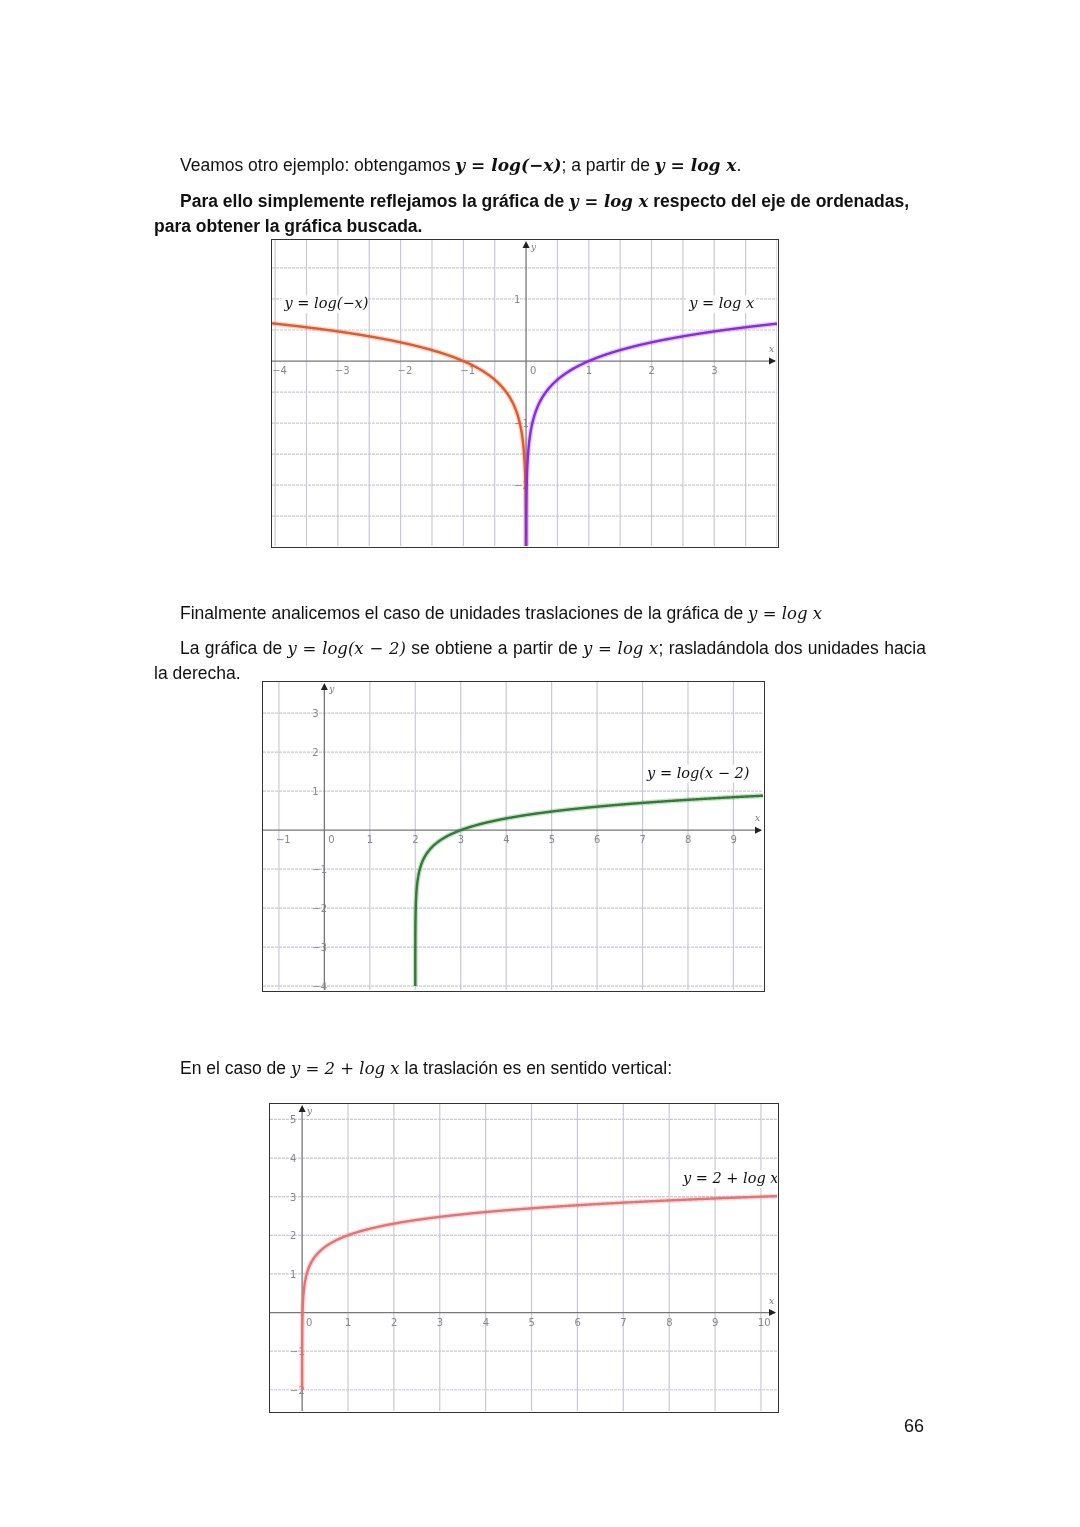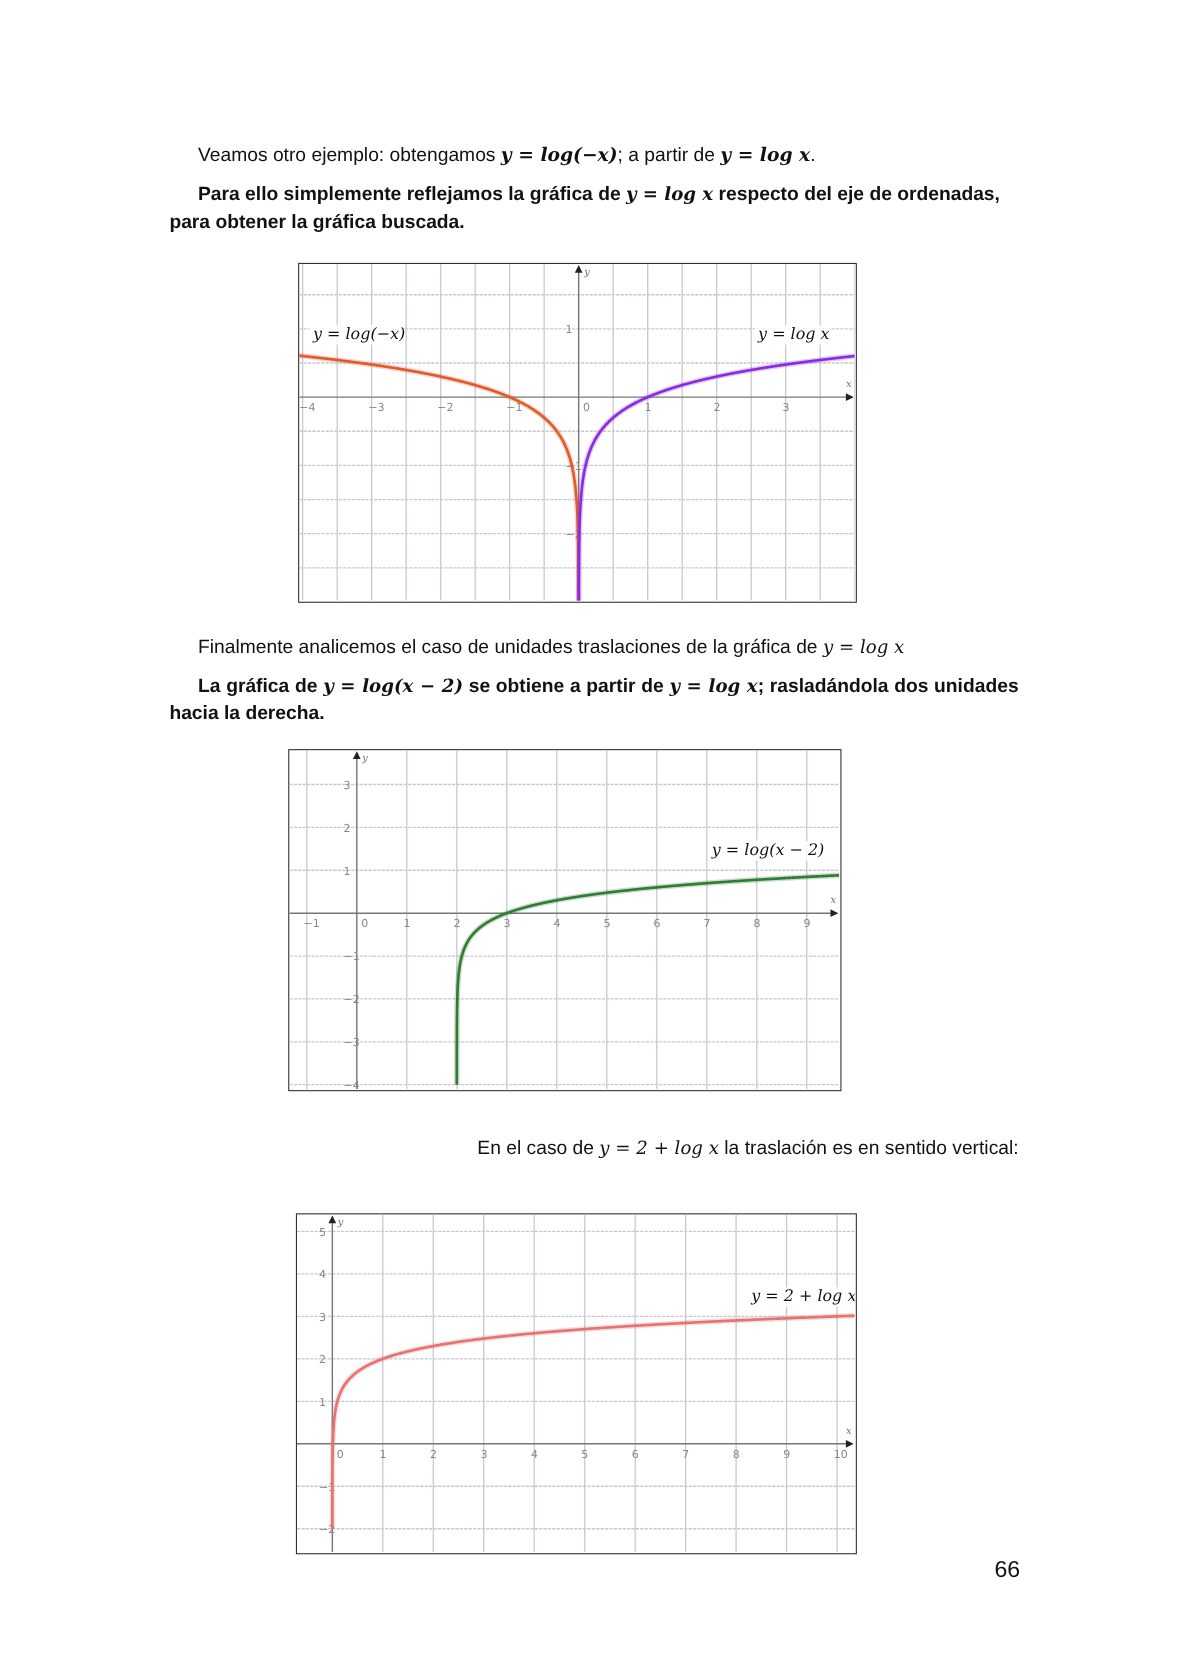--- a/index.html
+++ b/index.html
@@ -1,25 +1,25 @@
 <!DOCTYPE html>
 <html><head>
 <meta charset="utf-8">
 <style>
   html, body { margin: 0; padding: 0; background: #ffffff; }
   body { width: 1080px; height: 1527px; position: relative; overflow: hidden;
          font-family: "Liberation Sans", "DejaVu Sans", sans-serif; color: #111; }
   .para { position: absolute; left: 154px; width: 772px; font-size: 17.5px; line-height: 24px; }
-  .indent { text-indent: 26px; }
-  .justify { text-align: justify; text-align-last: left; font-weight: bold; }
+  .indent { text-indent: 26px; margin-top: 25px; }
+  .justify { text-align: justify; text-align-last: left; }
   .math { font-family: "DejaVu Serif", "Liberation Serif", serif; font-style: italic; font-size: 16.5px; }
   .math-bold { font-family: "DejaVu Serif", "Liberation Serif", serif; font-style: italic; font-weight: bold; font-size: 17px; }
   .chart-box { position: absolute; border: 1.5px solid #333; background: #fff; box-sizing: border-box; }
   .chart-box svg { position: absolute; left: 0; top: 0; }
-  .page-num { position: absolute; left: 904px; top: 1416px; font-size: 21px; }
+  .page-num { position: absolute; left: 904px; top: 1416px; font-size: 18px; }
 </style>
 </head>
 <body>
 
 <div class="para indent" style="top:128px;">
   <span>Veamos otro ejemplo: obtengamos </span><span class="math-bold">y = log(−x)</span><span>; a partir de </span><span class="math-bold">y = log x</span><span>.</span>
 </div>
 
 <div class="para indent" style="top:164px;font-weight:bold;">
   <span>Para ello simplemente reflejamos la gráfica de </span><span class="math">y = log x</span><span> respecto del eje de ordenadas, para obtener la gráfica buscada.</span>
@@ -142,21 +142,21 @@
         <text x="49.36363636363637" y="269.11392405063293">−3</text>
         <text x="49.36363636363637" y="308.1012658227848">−4</text>
       </g>
       <path d="M152.28,304.10L152.28,303.93L152.28,303.92L152.28,303.92L152.28,303.91L152.28,303.90L152.28,303.89L152.28,303.88L152.28,303.87L152.28,303.86L152.28,303.85L152.28,303.84L152.28,303.82L152.28,303.81L152.28,303.80L152.28,303.78L152.28,303.77L152.28,303.75L152.28,303.73L152.28,303.72L152.28,303.70L152.28,303.68L152.28,303.66L152.28,303.64L152.28,303.62L152.28,303.60L152.28,303.57L152.28,303.55L152.28,303.52L152.28,303.50L152.28,303.47L152.28,303.44L152.28,303.41L152.28,303.38L152.28,303.34L152.28,303.31L152.28,303.27L152.28,303.24L152.28,303.20L152.28,303.15L152.28,303.11L152.28,303.07L152.28,303.02L152.28,302.97L152.28,302.92L152.28,302.86L152.28,302.81L152.28,302.75L152.28,302.69L152.28,302.62L152.28,302.56L152.28,302.49L152.28,302.42L152.28,302.34L152.28,302.26L152.28,302.18L152.28,302.09L152.28,302.00L152.28,301.91L152.28,301.82L152.28,301.71L152.28,301.61L152.28,301.50L152.28,301.39L152.28,301.27L152.28,301.15L152.28,301.02L152.28,300.89L152.28,300.75L152.28,300.61L152.28,300.46L152.28,300.31L152.28,300.15L152.28,299.98L152.28,299.81L152.28,299.63L152.28,299.45L152.28,299.26L152.28,299.06L152.28,298.86L152.28,298.65L152.28,298.43L152.28,298.20L152.28,297.97L152.28,297.73L152.28,297.48L152.28,297.22L152.28,296.96L152.28,296.69L152.28,296.41L152.28,296.12L152.28,295.82L152.28,295.51L152.28,295.20L152.28,294.88L152.28,294.54L152.28,294.20L152.28,293.85L152.28,293.49L152.28,293.13L152.28,292.75L152.28,292.36L152.28,291.97L152.28,291.57L152.28,291.15L152.28,290.73L152.28,290.30L152.28,289.86L152.28,289.42L152.28,288.96L152.28,288.50L152.28,288.02L152.28,287.54L152.29,287.05L152.29,286.55L152.29,286.04L152.29,285.53L152.29,285.00L152.29,284.47L152.29,283.93L152.29,283.39L152.29,282.83L152.29,282.27L152.29,281.70L152.29,281.13L152.29,280.54L152.29,279.96L152.29,279.36L152.29,278.76L152.29,278.15L152.29,277.53L152.30,276.91L152.30,276.29L152.30,275.66L152.30,275.02L152.30,274.38L152.30,273.73L152.30,273.08L152.30,272.42L152.30,271.76L152.30,271.09L152.31,270.42L152.31,269.75L152.31,269.07L152.31,268.38L152.31,267.70L152.31,267.00L152.32,266.31L152.32,265.61L152.32,264.91L152.32,264.21L152.32,263.50L152.32,262.79L152.33,262.08L152.33,261.36L152.33,260.64L152.33,259.92L152.34,259.20L152.34,258.47L152.34,257.74L152.35,257.01L152.35,256.28L152.35,255.55L152.36,254.81L152.36,254.07L152.36,253.33L152.37,252.59L152.37,251.85L152.38,251.10L152.38,250.36L152.39,249.61L152.39,248.86L152.40,248.11L152.40,247.36L152.41,246.60L152.41,245.85L152.42,245.09L152.43,244.34L152.43,243.58L152.44,242.82L152.45,242.06L152.46,241.30L152.47,240.54L152.48,239.78L152.49,239.02L152.49,238.25L152.51,237.49L152.52,236.72L152.53,235.96L152.54,235.19L152.55,234.43L152.56,233.66L152.58,232.89L152.59,232.12L152.61,231.35L152.62,230.58L152.64,229.81L152.66,229.04L152.67,228.27L152.69,227.50L152.71,226.73L152.73,225.96L152.75,225.19L152.78,224.41L152.80,223.64L152.82,222.87L152.85,222.09L152.86,221.88L152.88,221.32L152.90,220.55L152.93,219.77L152.97,219.00L153.00,218.22L153.03,217.45L153.07,216.67L153.10,215.90L153.14,215.12L153.18,214.35L153.23,213.57L153.27,212.79L153.32,212.02L153.37,211.24L153.42,210.46L153.44,210.21L153.47,209.69L153.53,208.91L153.59,208.13L153.65,207.36L153.71,206.58L153.78,205.80L153.85,205.02L153.93,204.25L154.01,203.47L154.02,203.37L154.09,202.69L154.17,201.91L154.26,201.14L154.35,200.36L154.45,199.58L154.56,198.80L154.60,198.51L154.66,198.02L154.78,197.25L154.89,196.47L155.02,195.69L155.15,194.91L155.17,194.74L155.28,194.13L155.42,193.35L155.57,192.57L155.73,191.80L155.75,191.65L155.89,191.02L156.06,190.24L156.24,189.46L156.33,189.05L156.42,188.68L156.62,187.90L156.82,187.12L156.91,186.79L157.04,186.34L157.26,185.56L157.49,184.80L157.50,184.79L157.74,184.01L158.00,183.23L158.07,183.01L158.27,182.45L158.55,181.67L158.65,181.40L158.85,180.89L159.16,180.11L159.23,179.93L159.48,179.33L159.81,178.57L159.82,178.55L160.18,177.77L160.39,177.32L160.55,176.99L160.94,176.21L160.97,176.15L161.35,175.43L161.55,175.06L161.77,174.66L162.13,174.03L162.22,173.88L162.69,173.10L162.71,173.07L163.18,172.32L163.29,172.15L163.69,171.54L163.87,171.28L164.23,170.76L164.45,170.46L164.80,169.98L165.03,169.67L165.39,169.20L165.61,168.92L166.00,168.42L166.19,168.20L166.65,167.64L166.77,167.51L167.33,166.86L167.35,166.84L167.92,166.20L168.04,166.08L168.50,165.59L168.78,165.30L169.08,164.99L169.56,164.52L169.66,164.42L170.24,163.86L170.37,163.74L170.82,163.33L171.23,162.96L171.40,162.81L171.98,162.30L172.12,162.18L172.56,161.81L173.05,161.40L173.14,161.33L173.72,160.87L174.03,160.62L174.30,160.42L174.88,159.98L175.06,159.84L175.46,159.55L176.04,159.13L176.13,159.07L176.62,158.72L177.20,158.33L177.26,158.29L177.78,157.94L178.36,157.56L178.43,157.51L178.94,157.18L179.52,156.82L179.67,156.73L180.10,156.46L180.67,156.11L180.96,155.95L181.25,155.77L181.83,155.44L182.31,155.17L182.41,155.11L182.99,154.79L183.57,154.47L183.72,154.39L184.15,154.16L184.73,153.85L185.21,153.61L185.31,153.55L185.89,153.26L186.47,152.97L186.76,152.83L187.05,152.69L187.63,152.41L188.21,152.13L188.38,152.05L188.79,151.86L189.37,151.59L189.95,151.33L190.08,151.27L190.53,151.07L191.11,150.82L191.69,150.57L191.87,150.49L192.27,150.32L192.84,150.08L193.42,149.84L193.73,149.71L194.00,149.60L194.58,149.37L195.16,149.14L195.69,148.93L195.74,148.91L196.32,148.68L196.90,148.46L197.48,148.24L197.73,148.15L198.06,148.03L198.64,147.82L199.22,147.60L199.80,147.40L200.38,147.19L200.96,146.99L201.54,146.79L202.12,146.59L202.70,146.40L203.28,146.20L203.86,146.01L204.44,145.82L205.02,145.63L205.59,145.45L206.17,145.27L206.75,145.08L207.33,144.91L207.91,144.73L208.49,144.55L209.07,144.38L209.65,144.21L210.23,144.04L210.81,143.87L211.39,143.70L211.97,143.54L212.55,143.37L213.13,143.21L213.71,143.05L214.29,142.89L214.87,142.73L215.45,142.58L216.03,142.42L216.61,142.27L217.19,142.12L217.77,141.97L218.34,141.82L218.92,141.67L219.50,141.52L220.08,141.38L220.66,141.23L221.24,141.09L221.82,140.95L222.40,140.81L222.98,140.67L223.56,140.53L224.14,140.40L224.72,140.26L225.30,140.12L225.88,139.99L226.46,139.86L227.04,139.73L227.62,139.60L228.20,139.47L228.78,139.34L229.36,139.21L229.94,139.08L230.51,138.96L231.09,138.83L231.67,138.71L232.25,138.58L232.83,138.46L233.41,138.34L233.99,138.22L234.57,138.10L235.15,137.98L235.73,137.86L236.31,137.75L236.89,137.63L237.47,137.51L238.05,137.40L238.63,137.29L239.21,137.17L239.79,137.06L240.37,136.95L240.95,136.84L241.53,136.73L242.11,136.62L242.69,136.51L243.26,136.40L243.84,136.29L244.42,136.19L245.00,136.08L245.58,135.97L246.16,135.87L246.74,135.77L247.32,135.66L247.90,135.56L248.48,135.46L249.06,135.35L249.64,135.25L250.22,135.15L250.80,135.05L251.38,134.95L251.96,134.86L252.54,134.76L253.12,134.66L253.70,134.56L254.28,134.47L254.86,134.37L255.44,134.27L256.01,134.18L256.59,134.09L257.17,133.99L257.75,133.90L258.33,133.81L258.91,133.71L259.49,133.62L260.07,133.53L260.65,133.44L261.23,133.35L261.81,133.26L262.39,133.17L262.97,133.08L263.55,132.99L264.13,132.90L264.71,132.82L265.29,132.73L265.87,132.64L266.45,132.56L267.03,132.47L267.61,132.39L268.18,132.30L268.76,132.22L269.34,132.13L269.92,132.05L270.50,131.97L271.08,131.88L271.66,131.80L272.24,131.72L272.82,131.64L273.40,131.56L273.98,131.48L274.56,131.40L275.14,131.31L275.72,131.24L276.30,131.16L276.88,131.08L277.46,131.00L278.04,130.92L278.62,130.84L279.20,130.76L279.78,130.69L280.36,130.61L280.93,130.53L281.51,130.46L282.09,130.38L282.67,130.31L283.25,130.23L283.83,130.16L284.41,130.08L284.99,130.01L285.57,129.94L286.15,129.86L286.73,129.79L287.31,129.72L287.89,129.64L288.47,129.57L289.05,129.50L289.63,129.43L290.21,129.36L290.79,129.29L291.37,129.21L291.95,129.14L292.53,129.07L293.10,129.00L293.68,128.93L294.26,128.87L294.84,128.80L295.42,128.73L296.00,128.66L296.58,128.59L297.16,128.52L297.74,128.46L298.32,128.39L298.90,128.32L299.48,128.25L300.06,128.19L300.64,128.12L301.22,128.06L301.80,127.99L302.38,127.92L302.96,127.86L303.54,127.79L304.12,127.73L304.70,127.67L305.28,127.60L305.85,127.54L306.43,127.47L307.01,127.41L307.59,127.35L308.17,127.28L308.75,127.22L309.33,127.16L309.91,127.10L310.49,127.03L311.07,126.97L311.65,126.91L312.23,126.85L312.81,126.79L313.39,126.73L313.97,126.67L314.55,126.60L315.13,126.54L315.71,126.48L316.29,126.42L316.87,126.36L317.45,126.30L318.03,126.25L318.60,126.19L319.18,126.13L319.76,126.07L320.34,126.01L320.92,125.95L321.50,125.89L322.08,125.84L322.66,125.78L323.24,125.72L323.82,125.66L324.40,125.61L324.98,125.55L325.56,125.49L326.14,125.44L326.72,125.38L327.30,125.32L327.88,125.27L328.46,125.21L329.04,125.16L329.62,125.10L330.20,125.05L330.77,124.99L331.35,124.94L331.93,124.88L332.51,124.83L333.09,124.77L333.67,124.72L334.25,124.66L334.83,124.61L335.41,124.56L335.99,124.50L336.57,124.45L337.15,124.40L337.73,124.34L338.31,124.29L338.89,124.24L339.47,124.19L340.05,124.13L340.63,124.08L341.21,124.03L341.79,123.98L342.37,123.93L342.95,123.87L343.52,123.82L344.10,123.77L344.68,123.72L345.26,123.67L345.84,123.62L346.42,123.57L347.00,123.52L347.58,123.47L348.16,123.42L348.74,123.37L349.32,123.32L349.90,123.27L350.48,123.22L351.06,123.17L351.64,123.12L352.22,123.07L352.80,123.02L353.38,122.97L353.96,122.92L354.54,122.87L355.12,122.83L355.70,122.78L356.27,122.73L356.85,122.68L357.43,122.63L358.01,122.59L358.59,122.54L359.17,122.49L359.75,122.44L360.33,122.40L360.91,122.35L361.49,122.30L362.07,122.26L362.65,122.21L363.23,122.16L363.81,122.12L364.39,122.07L364.97,122.02L365.55,121.98L366.13,121.93L366.71,121.89L367.29,121.84L367.87,121.79L368.44,121.75L369.02,121.70L369.60,121.66L370.18,121.61L370.76,121.57L371.34,121.52L371.92,121.48L372.50,121.43L373.08,121.39L373.66,121.35L374.24,121.30L374.82,121.26L375.40,121.21L375.98,121.17L376.56,121.12L377.14,121.08L377.72,121.04L378.30,120.99L378.88,120.95L379.46,120.91L380.04,120.86L380.62,120.82L381.19,120.78L381.77,120.74L382.35,120.69L382.93,120.65L383.51,120.61L384.09,120.57L384.67,120.52L385.25,120.48L385.83,120.44L386.41,120.40L386.99,120.36L387.57,120.31L388.15,120.27L388.73,120.23L389.31,120.19L389.89,120.15L390.47,120.11L391.05,120.07L391.63,120.02L392.21,119.98L392.79,119.94L393.37,119.90L393.94,119.86L394.52,119.82L395.10,119.78L395.68,119.74L396.26,119.70L396.84,119.66L397.42,119.62L398.00,119.58L398.58,119.54L399.16,119.50L399.74,119.46L400.32,119.42L400.90,119.38L401.48,119.34L402.06,119.30L402.64,119.26L403.22,119.22L403.80,119.18L404.38,119.15L404.96,119.11L405.54,119.07L406.11,119.03L406.69,118.99L407.27,118.95L407.85,118.91L408.43,118.87L409.01,118.84L409.59,118.80L410.17,118.76L410.75,118.72L411.33,118.68L411.91,118.65L412.49,118.61L413.07,118.57L413.65,118.53L414.23,118.50L414.81,118.46L415.39,118.42L415.97,118.38L416.55,118.35L417.13,118.31L417.71,118.27L418.29,118.24L418.86,118.20L419.44,118.16L420.02,118.13L420.60,118.09L421.18,118.05L421.76,118.02L422.34,117.98L422.92,117.94L423.50,117.91L424.08,117.87L424.66,117.83L425.24,117.80L425.82,117.76L426.40,117.73L426.98,117.69L427.56,117.66L428.14,117.62L428.72,117.58L429.30,117.55L429.88,117.51L430.46,117.48L431.03,117.44L431.61,117.41L432.19,117.37L432.77,117.34L433.35,117.30L433.93,117.27L434.51,117.23L435.09,117.20L435.67,117.16L436.25,117.13L436.83,117.09L437.41,117.06L437.99,117.03L438.57,116.99L439.15,116.96L439.73,116.92L440.31,116.89L440.89,116.86L441.47,116.82L442.05,116.79L442.63,116.75L443.21,116.72L443.78,116.69L444.36,116.65L444.94,116.62L445.52,116.59L446.10,116.55L446.68,116.52L447.26,116.49L447.84,116.45L448.42,116.42L449.00,116.39L449.58,116.35L450.16,116.32L450.74,116.29L451.32,116.25L451.90,116.22L452.48,116.19L453.06,116.16L453.64,116.12L454.22,116.09L454.80,116.06L455.38,116.03L455.96,115.99L456.53,115.96L457.11,115.93L457.69,115.90L458.27,115.86L458.85,115.83L459.43,115.80L460.01,115.77L460.59,115.74L461.17,115.71L461.75,115.67L462.33,115.64L462.91,115.61L463.49,115.58L464.07,115.55L464.65,115.52L465.23,115.48L465.81,115.45L466.39,115.42L466.97,115.39L467.55,115.36L468.13,115.33L468.70,115.30L469.28,115.27L469.86,115.24L470.44,115.20L471.02,115.17L471.60,115.14L472.18,115.11L472.76,115.08L473.34,115.05L473.92,115.02L474.50,114.99L475.08,114.96L475.66,114.93L476.24,114.90L476.82,114.87L477.40,114.84L477.98,114.81L478.56,114.78L479.14,114.75L479.72,114.72L480.30,114.69L480.88,114.66L481.45,114.63L482.03,114.60L482.61,114.57L483.19,114.54L483.77,114.51L484.35,114.48L484.93,114.45L485.51,114.42L486.09,114.39L486.67,114.36L487.25,114.33L487.83,114.30L488.41,114.27L488.99,114.25L489.57,114.22L490.15,114.19L490.73,114.16L491.31,114.13L491.89,114.10L492.47,114.07L493.05,114.04L493.63,114.01L494.20,113.98L494.78,113.96L495.36,113.93L495.94,113.90L496.52,113.87L497.10,113.84L497.68,113.81L498.26,113.79L498.84,113.76L499.42,113.73L500.00,113.70" fill="none" stroke="#2e7d32" stroke-opacity="0.25" stroke-width="5" stroke-linejoin="round"></path>
       <path d="M152.28,304.10L152.28,303.93L152.28,303.92L152.28,303.92L152.28,303.91L152.28,303.90L152.28,303.89L152.28,303.88L152.28,303.87L152.28,303.86L152.28,303.85L152.28,303.84L152.28,303.82L152.28,303.81L152.28,303.80L152.28,303.78L152.28,303.77L152.28,303.75L152.28,303.73L152.28,303.72L152.28,303.70L152.28,303.68L152.28,303.66L152.28,303.64L152.28,303.62L152.28,303.60L152.28,303.57L152.28,303.55L152.28,303.52L152.28,303.50L152.28,303.47L152.28,303.44L152.28,303.41L152.28,303.38L152.28,303.34L152.28,303.31L152.28,303.27L152.28,303.24L152.28,303.20L152.28,303.15L152.28,303.11L152.28,303.07L152.28,303.02L152.28,302.97L152.28,302.92L152.28,302.86L152.28,302.81L152.28,302.75L152.28,302.69L152.28,302.62L152.28,302.56L152.28,302.49L152.28,302.42L152.28,302.34L152.28,302.26L152.28,302.18L152.28,302.09L152.28,302.00L152.28,301.91L152.28,301.82L152.28,301.71L152.28,301.61L152.28,301.50L152.28,301.39L152.28,301.27L152.28,301.15L152.28,301.02L152.28,300.89L152.28,300.75L152.28,300.61L152.28,300.46L152.28,300.31L152.28,300.15L152.28,299.98L152.28,299.81L152.28,299.63L152.28,299.45L152.28,299.26L152.28,299.06L152.28,298.86L152.28,298.65L152.28,298.43L152.28,298.20L152.28,297.97L152.28,297.73L152.28,297.48L152.28,297.22L152.28,296.96L152.28,296.69L152.28,296.41L152.28,296.12L152.28,295.82L152.28,295.51L152.28,295.20L152.28,294.88L152.28,294.54L152.28,294.20L152.28,293.85L152.28,293.49L152.28,293.13L152.28,292.75L152.28,292.36L152.28,291.97L152.28,291.57L152.28,291.15L152.28,290.73L152.28,290.30L152.28,289.86L152.28,289.42L152.28,288.96L152.28,288.50L152.28,288.02L152.28,287.54L152.29,287.05L152.29,286.55L152.29,286.04L152.29,285.53L152.29,285.00L152.29,284.47L152.29,283.93L152.29,283.39L152.29,282.83L152.29,282.27L152.29,281.70L152.29,281.13L152.29,280.54L152.29,279.96L152.29,279.36L152.29,278.76L152.29,278.15L152.29,277.53L152.30,276.91L152.30,276.29L152.30,275.66L152.30,275.02L152.30,274.38L152.30,273.73L152.30,273.08L152.30,272.42L152.30,271.76L152.30,271.09L152.31,270.42L152.31,269.75L152.31,269.07L152.31,268.38L152.31,267.70L152.31,267.00L152.32,266.31L152.32,265.61L152.32,264.91L152.32,264.21L152.32,263.50L152.32,262.79L152.33,262.08L152.33,261.36L152.33,260.64L152.33,259.92L152.34,259.20L152.34,258.47L152.34,257.74L152.35,257.01L152.35,256.28L152.35,255.55L152.36,254.81L152.36,254.07L152.36,253.33L152.37,252.59L152.37,251.85L152.38,251.10L152.38,250.36L152.39,249.61L152.39,248.86L152.40,248.11L152.40,247.36L152.41,246.60L152.41,245.85L152.42,245.09L152.43,244.34L152.43,243.58L152.44,242.82L152.45,242.06L152.46,241.30L152.47,240.54L152.48,239.78L152.49,239.02L152.49,238.25L152.51,237.49L152.52,236.72L152.53,235.96L152.54,235.19L152.55,234.43L152.56,233.66L152.58,232.89L152.59,232.12L152.61,231.35L152.62,230.58L152.64,229.81L152.66,229.04L152.67,228.27L152.69,227.50L152.71,226.73L152.73,225.96L152.75,225.19L152.78,224.41L152.80,223.64L152.82,222.87L152.85,222.09L152.86,221.88L152.88,221.32L152.90,220.55L152.93,219.77L152.97,219.00L153.00,218.22L153.03,217.45L153.07,216.67L153.10,215.90L153.14,215.12L153.18,214.35L153.23,213.57L153.27,212.79L153.32,212.02L153.37,211.24L153.42,210.46L153.44,210.21L153.47,209.69L153.53,208.91L153.59,208.13L153.65,207.36L153.71,206.58L153.78,205.80L153.85,205.02L153.93,204.25L154.01,203.47L154.02,203.37L154.09,202.69L154.17,201.91L154.26,201.14L154.35,200.36L154.45,199.58L154.56,198.80L154.60,198.51L154.66,198.02L154.78,197.25L154.89,196.47L155.02,195.69L155.15,194.91L155.17,194.74L155.28,194.13L155.42,193.35L155.57,192.57L155.73,191.80L155.75,191.65L155.89,191.02L156.06,190.24L156.24,189.46L156.33,189.05L156.42,188.68L156.62,187.90L156.82,187.12L156.91,186.79L157.04,186.34L157.26,185.56L157.49,184.80L157.50,184.79L157.74,184.01L158.00,183.23L158.07,183.01L158.27,182.45L158.55,181.67L158.65,181.40L158.85,180.89L159.16,180.11L159.23,179.93L159.48,179.33L159.81,178.57L159.82,178.55L160.18,177.77L160.39,177.32L160.55,176.99L160.94,176.21L160.97,176.15L161.35,175.43L161.55,175.06L161.77,174.66L162.13,174.03L162.22,173.88L162.69,173.10L162.71,173.07L163.18,172.32L163.29,172.15L163.69,171.54L163.87,171.28L164.23,170.76L164.45,170.46L164.80,169.98L165.03,169.67L165.39,169.20L165.61,168.92L166.00,168.42L166.19,168.20L166.65,167.64L166.77,167.51L167.33,166.86L167.35,166.84L167.92,166.20L168.04,166.08L168.50,165.59L168.78,165.30L169.08,164.99L169.56,164.52L169.66,164.42L170.24,163.86L170.37,163.74L170.82,163.33L171.23,162.96L171.40,162.81L171.98,162.30L172.12,162.18L172.56,161.81L173.05,161.40L173.14,161.33L173.72,160.87L174.03,160.62L174.30,160.42L174.88,159.98L175.06,159.84L175.46,159.55L176.04,159.13L176.13,159.07L176.62,158.72L177.20,158.33L177.26,158.29L177.78,157.94L178.36,157.56L178.43,157.51L178.94,157.18L179.52,156.82L179.67,156.73L180.10,156.46L180.67,156.11L180.96,155.95L181.25,155.77L181.83,155.44L182.31,155.17L182.41,155.11L182.99,154.79L183.57,154.47L183.72,154.39L184.15,154.16L184.73,153.85L185.21,153.61L185.31,153.55L185.89,153.26L186.47,152.97L186.76,152.83L187.05,152.69L187.63,152.41L188.21,152.13L188.38,152.05L188.79,151.86L189.37,151.59L189.95,151.33L190.08,151.27L190.53,151.07L191.11,150.82L191.69,150.57L191.87,150.49L192.27,150.32L192.84,150.08L193.42,149.84L193.73,149.71L194.00,149.60L194.58,149.37L195.16,149.14L195.69,148.93L195.74,148.91L196.32,148.68L196.90,148.46L197.48,148.24L197.73,148.15L198.06,148.03L198.64,147.82L199.22,147.60L199.80,147.40L200.38,147.19L200.96,146.99L201.54,146.79L202.12,146.59L202.70,146.40L203.28,146.20L203.86,146.01L204.44,145.82L205.02,145.63L205.59,145.45L206.17,145.27L206.75,145.08L207.33,144.91L207.91,144.73L208.49,144.55L209.07,144.38L209.65,144.21L210.23,144.04L210.81,143.87L211.39,143.70L211.97,143.54L212.55,143.37L213.13,143.21L213.71,143.05L214.29,142.89L214.87,142.73L215.45,142.58L216.03,142.42L216.61,142.27L217.19,142.12L217.77,141.97L218.34,141.82L218.92,141.67L219.50,141.52L220.08,141.38L220.66,141.23L221.24,141.09L221.82,140.95L222.40,140.81L222.98,140.67L223.56,140.53L224.14,140.40L224.72,140.26L225.30,140.12L225.88,139.99L226.46,139.86L227.04,139.73L227.62,139.60L228.20,139.47L228.78,139.34L229.36,139.21L229.94,139.08L230.51,138.96L231.09,138.83L231.67,138.71L232.25,138.58L232.83,138.46L233.41,138.34L233.99,138.22L234.57,138.10L235.15,137.98L235.73,137.86L236.31,137.75L236.89,137.63L237.47,137.51L238.05,137.40L238.63,137.29L239.21,137.17L239.79,137.06L240.37,136.95L240.95,136.84L241.53,136.73L242.11,136.62L242.69,136.51L243.26,136.40L243.84,136.29L244.42,136.19L245.00,136.08L245.58,135.97L246.16,135.87L246.74,135.77L247.32,135.66L247.90,135.56L248.48,135.46L249.06,135.35L249.64,135.25L250.22,135.15L250.80,135.05L251.38,134.95L251.96,134.86L252.54,134.76L253.12,134.66L253.70,134.56L254.28,134.47L254.86,134.37L255.44,134.27L256.01,134.18L256.59,134.09L257.17,133.99L257.75,133.90L258.33,133.81L258.91,133.71L259.49,133.62L260.07,133.53L260.65,133.44L261.23,133.35L261.81,133.26L262.39,133.17L262.97,133.08L263.55,132.99L264.13,132.90L264.71,132.82L265.29,132.73L265.87,132.64L266.45,132.56L267.03,132.47L267.61,132.39L268.18,132.30L268.76,132.22L269.34,132.13L269.92,132.05L270.50,131.97L271.08,131.88L271.66,131.80L272.24,131.72L272.82,131.64L273.40,131.56L273.98,131.48L274.56,131.40L275.14,131.31L275.72,131.24L276.30,131.16L276.88,131.08L277.46,131.00L278.04,130.92L278.62,130.84L279.20,130.76L279.78,130.69L280.36,130.61L280.93,130.53L281.51,130.46L282.09,130.38L282.67,130.31L283.25,130.23L283.83,130.16L284.41,130.08L284.99,130.01L285.57,129.94L286.15,129.86L286.73,129.79L287.31,129.72L287.89,129.64L288.47,129.57L289.05,129.50L289.63,129.43L290.21,129.36L290.79,129.29L291.37,129.21L291.95,129.14L292.53,129.07L293.10,129.00L293.68,128.93L294.26,128.87L294.84,128.80L295.42,128.73L296.00,128.66L296.58,128.59L297.16,128.52L297.74,128.46L298.32,128.39L298.90,128.32L299.48,128.25L300.06,128.19L300.64,128.12L301.22,128.06L301.80,127.99L302.38,127.92L302.96,127.86L303.54,127.79L304.12,127.73L304.70,127.67L305.28,127.60L305.85,127.54L306.43,127.47L307.01,127.41L307.59,127.35L308.17,127.28L308.75,127.22L309.33,127.16L309.91,127.10L310.49,127.03L311.07,126.97L311.65,126.91L312.23,126.85L312.81,126.79L313.39,126.73L313.97,126.67L314.55,126.60L315.13,126.54L315.71,126.48L316.29,126.42L316.87,126.36L317.45,126.30L318.03,126.25L318.60,126.19L319.18,126.13L319.76,126.07L320.34,126.01L320.92,125.95L321.50,125.89L322.08,125.84L322.66,125.78L323.24,125.72L323.82,125.66L324.40,125.61L324.98,125.55L325.56,125.49L326.14,125.44L326.72,125.38L327.30,125.32L327.88,125.27L328.46,125.21L329.04,125.16L329.62,125.10L330.20,125.05L330.77,124.99L331.35,124.94L331.93,124.88L332.51,124.83L333.09,124.77L333.67,124.72L334.25,124.66L334.83,124.61L335.41,124.56L335.99,124.50L336.57,124.45L337.15,124.40L337.73,124.34L338.31,124.29L338.89,124.24L339.47,124.19L340.05,124.13L340.63,124.08L341.21,124.03L341.79,123.98L342.37,123.93L342.95,123.87L343.52,123.82L344.10,123.77L344.68,123.72L345.26,123.67L345.84,123.62L346.42,123.57L347.00,123.52L347.58,123.47L348.16,123.42L348.74,123.37L349.32,123.32L349.90,123.27L350.48,123.22L351.06,123.17L351.64,123.12L352.22,123.07L352.80,123.02L353.38,122.97L353.96,122.92L354.54,122.87L355.12,122.83L355.70,122.78L356.27,122.73L356.85,122.68L357.43,122.63L358.01,122.59L358.59,122.54L359.17,122.49L359.75,122.44L360.33,122.40L360.91,122.35L361.49,122.30L362.07,122.26L362.65,122.21L363.23,122.16L363.81,122.12L364.39,122.07L364.97,122.02L365.55,121.98L366.13,121.93L366.71,121.89L367.29,121.84L367.87,121.79L368.44,121.75L369.02,121.70L369.60,121.66L370.18,121.61L370.76,121.57L371.34,121.52L371.92,121.48L372.50,121.43L373.08,121.39L373.66,121.35L374.24,121.30L374.82,121.26L375.40,121.21L375.98,121.17L376.56,121.12L377.14,121.08L377.72,121.04L378.30,120.99L378.88,120.95L379.46,120.91L380.04,120.86L380.62,120.82L381.19,120.78L381.77,120.74L382.35,120.69L382.93,120.65L383.51,120.61L384.09,120.57L384.67,120.52L385.25,120.48L385.83,120.44L386.41,120.40L386.99,120.36L387.57,120.31L388.15,120.27L388.73,120.23L389.31,120.19L389.89,120.15L390.47,120.11L391.05,120.07L391.63,120.02L392.21,119.98L392.79,119.94L393.37,119.90L393.94,119.86L394.52,119.82L395.10,119.78L395.68,119.74L396.26,119.70L396.84,119.66L397.42,119.62L398.00,119.58L398.58,119.54L399.16,119.50L399.74,119.46L400.32,119.42L400.90,119.38L401.48,119.34L402.06,119.30L402.64,119.26L403.22,119.22L403.80,119.18L404.38,119.15L404.96,119.11L405.54,119.07L406.11,119.03L406.69,118.99L407.27,118.95L407.85,118.91L408.43,118.87L409.01,118.84L409.59,118.80L410.17,118.76L410.75,118.72L411.33,118.68L411.91,118.65L412.49,118.61L413.07,118.57L413.65,118.53L414.23,118.50L414.81,118.46L415.39,118.42L415.97,118.38L416.55,118.35L417.13,118.31L417.71,118.27L418.29,118.24L418.86,118.20L419.44,118.16L420.02,118.13L420.60,118.09L421.18,118.05L421.76,118.02L422.34,117.98L422.92,117.94L423.50,117.91L424.08,117.87L424.66,117.83L425.24,117.80L425.82,117.76L426.40,117.73L426.98,117.69L427.56,117.66L428.14,117.62L428.72,117.58L429.30,117.55L429.88,117.51L430.46,117.48L431.03,117.44L431.61,117.41L432.19,117.37L432.77,117.34L433.35,117.30L433.93,117.27L434.51,117.23L435.09,117.20L435.67,117.16L436.25,117.13L436.83,117.09L437.41,117.06L437.99,117.03L438.57,116.99L439.15,116.96L439.73,116.92L440.31,116.89L440.89,116.86L441.47,116.82L442.05,116.79L442.63,116.75L443.21,116.72L443.78,116.69L444.36,116.65L444.94,116.62L445.52,116.59L446.10,116.55L446.68,116.52L447.26,116.49L447.84,116.45L448.42,116.42L449.00,116.39L449.58,116.35L450.16,116.32L450.74,116.29L451.32,116.25L451.90,116.22L452.48,116.19L453.06,116.16L453.64,116.12L454.22,116.09L454.80,116.06L455.38,116.03L455.96,115.99L456.53,115.96L457.11,115.93L457.69,115.90L458.27,115.86L458.85,115.83L459.43,115.80L460.01,115.77L460.59,115.74L461.17,115.71L461.75,115.67L462.33,115.64L462.91,115.61L463.49,115.58L464.07,115.55L464.65,115.52L465.23,115.48L465.81,115.45L466.39,115.42L466.97,115.39L467.55,115.36L468.13,115.33L468.70,115.30L469.28,115.27L469.86,115.24L470.44,115.20L471.02,115.17L471.60,115.14L472.18,115.11L472.76,115.08L473.34,115.05L473.92,115.02L474.50,114.99L475.08,114.96L475.66,114.93L476.24,114.90L476.82,114.87L477.40,114.84L477.98,114.81L478.56,114.78L479.14,114.75L479.72,114.72L480.30,114.69L480.88,114.66L481.45,114.63L482.03,114.60L482.61,114.57L483.19,114.54L483.77,114.51L484.35,114.48L484.93,114.45L485.51,114.42L486.09,114.39L486.67,114.36L487.25,114.33L487.83,114.30L488.41,114.27L488.99,114.25L489.57,114.22L490.15,114.19L490.73,114.16L491.31,114.13L491.89,114.10L492.47,114.07L493.05,114.04L493.63,114.01L494.20,113.98L494.78,113.96L495.36,113.93L495.94,113.90L496.52,113.87L497.10,113.84L497.68,113.81L498.26,113.79L498.84,113.76L499.42,113.73L500.00,113.70" fill="none" stroke="#2e7d32" stroke-width="2.4" stroke-linejoin="round"></path>
       <rect x="381.09090909090907" y="82.51898734177217" width="106.39999999999999" height="18" fill="#fff" fill-opacity="0.85"></rect>
       <text x="384.09090909090907" y="95.51898734177217" font-size="14.5" fill="#111" font-family="DejaVu Serif, serif" font-style="italic">y = log(x − 2)</text>
     </svg>
   </div>
 
-<div class="para indent" style="top:1031px;text-align:right;">
+<div class="para indent" style="top:1031px;">
   <span>En el caso de </span><span class="math">y = 2 + log x</span><span> la traslación es en sentido vertical:</span>
 </div>
 
 <div class="chart-box" id="chart-2" style="left: 269px; top: 1103px; width: 510px; height: 310px;">
     <svg width="507" height="307" viewBox="0 0 507 307">
       <g>
         <line x1="78" x2="78" y1="0" y2="307" stroke="#c9c9d6" stroke-width="1.2"></line>
         <line x1="123.88235294117649" x2="123.88235294117649" y1="0" y2="307" stroke="#c9c9d6" stroke-width="1.2"></line>
         <line x1="169.76470588235296" x2="169.76470588235296" y1="0" y2="307" stroke="#c9c9d6" stroke-width="1.2"></line>
         <line x1="215.64705882352942" x2="215.64705882352942" y1="0" y2="307" stroke="#c9c9d6" stroke-width="1.2"></line>

